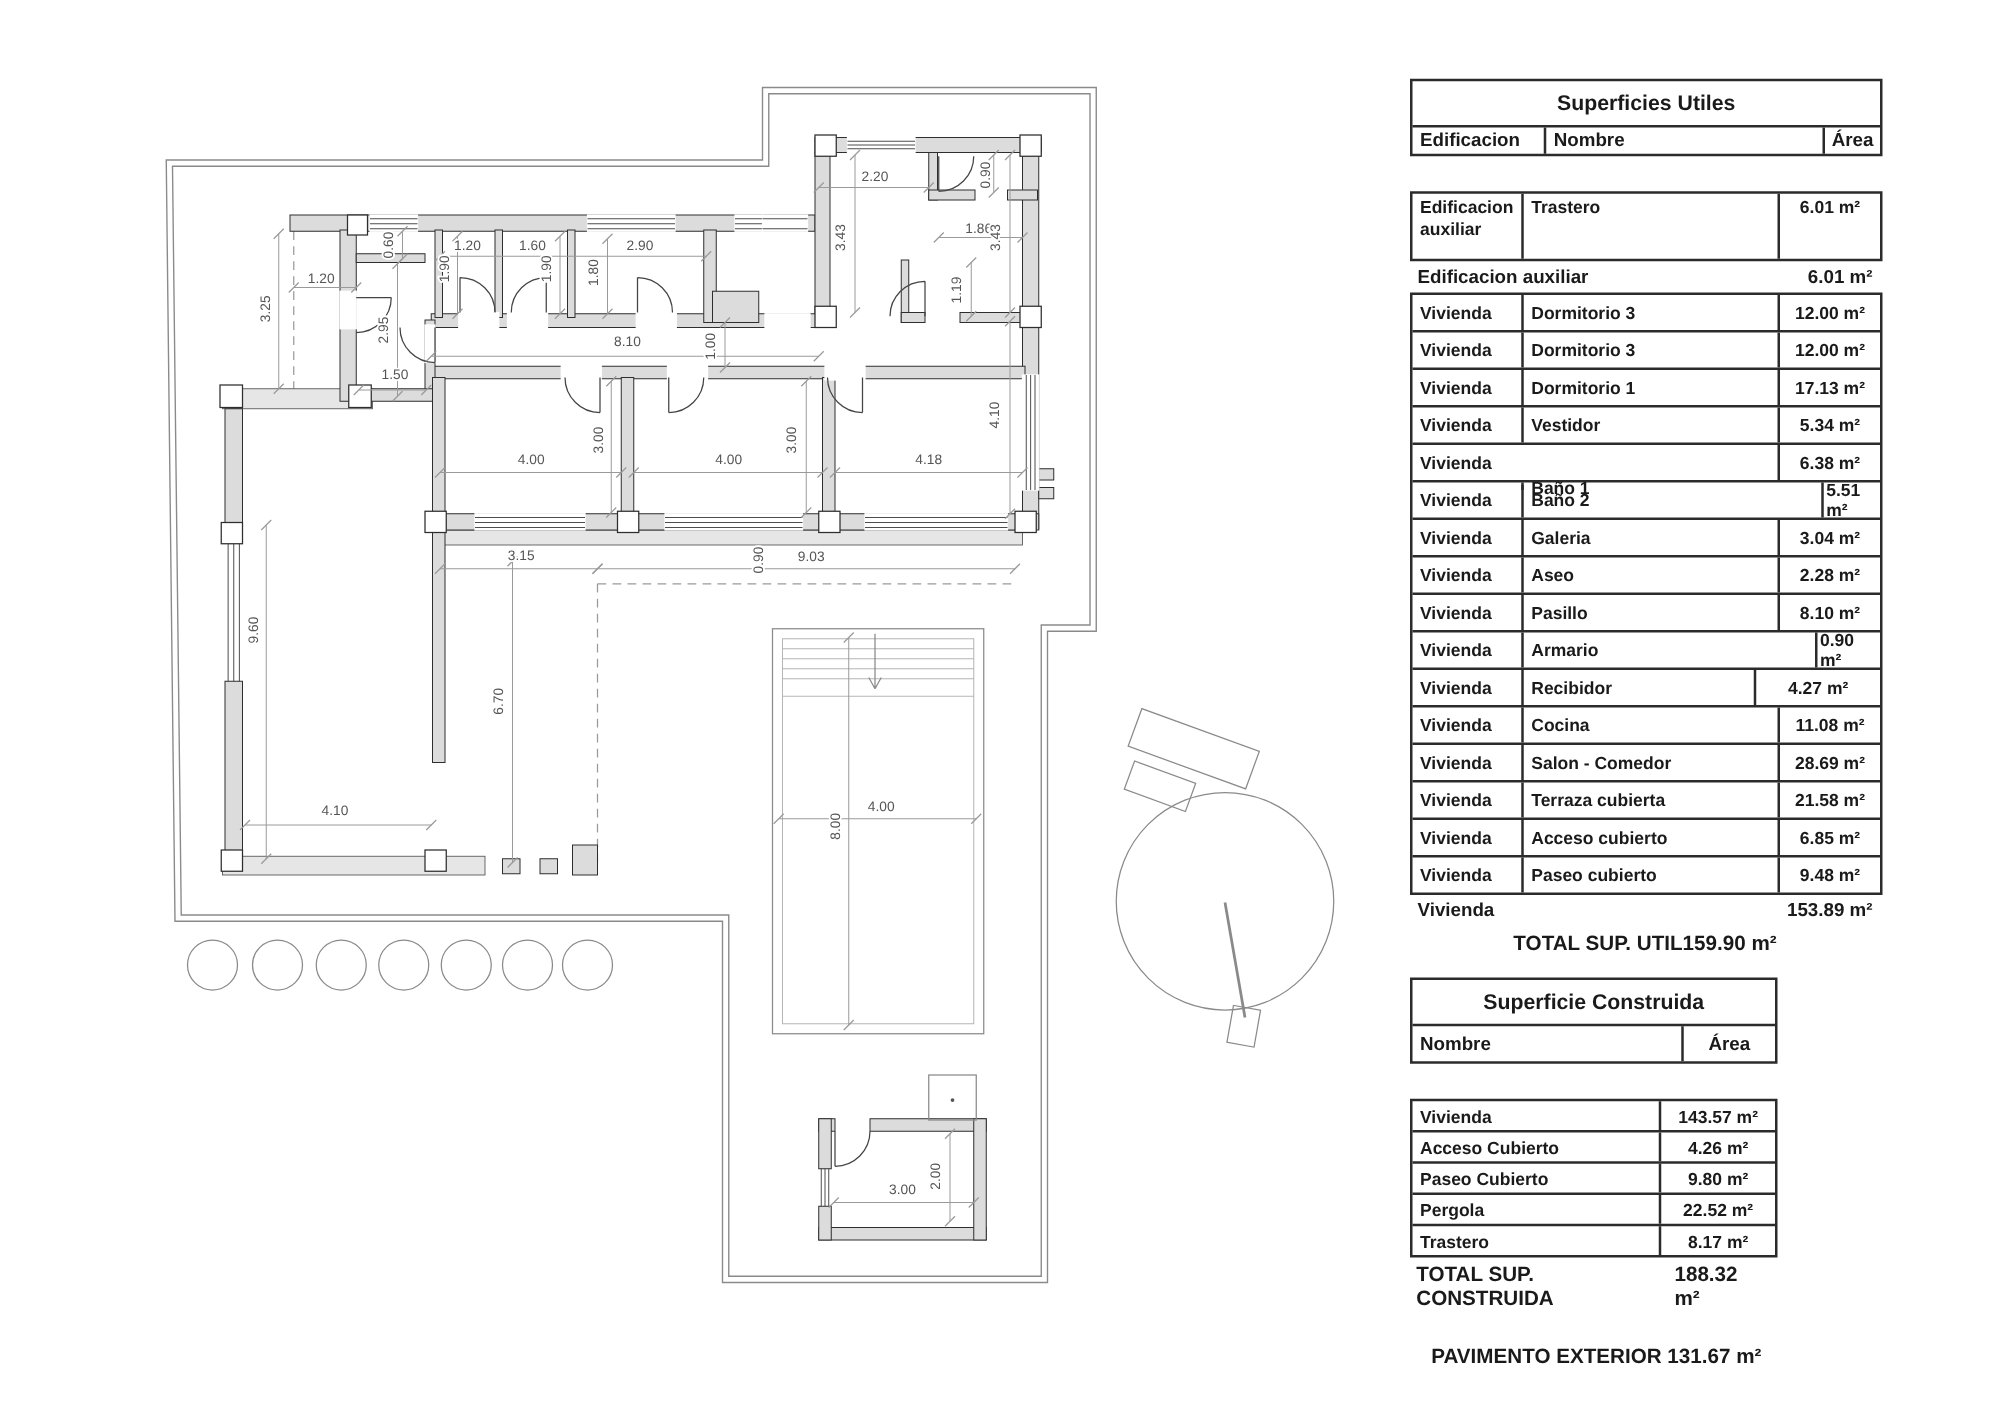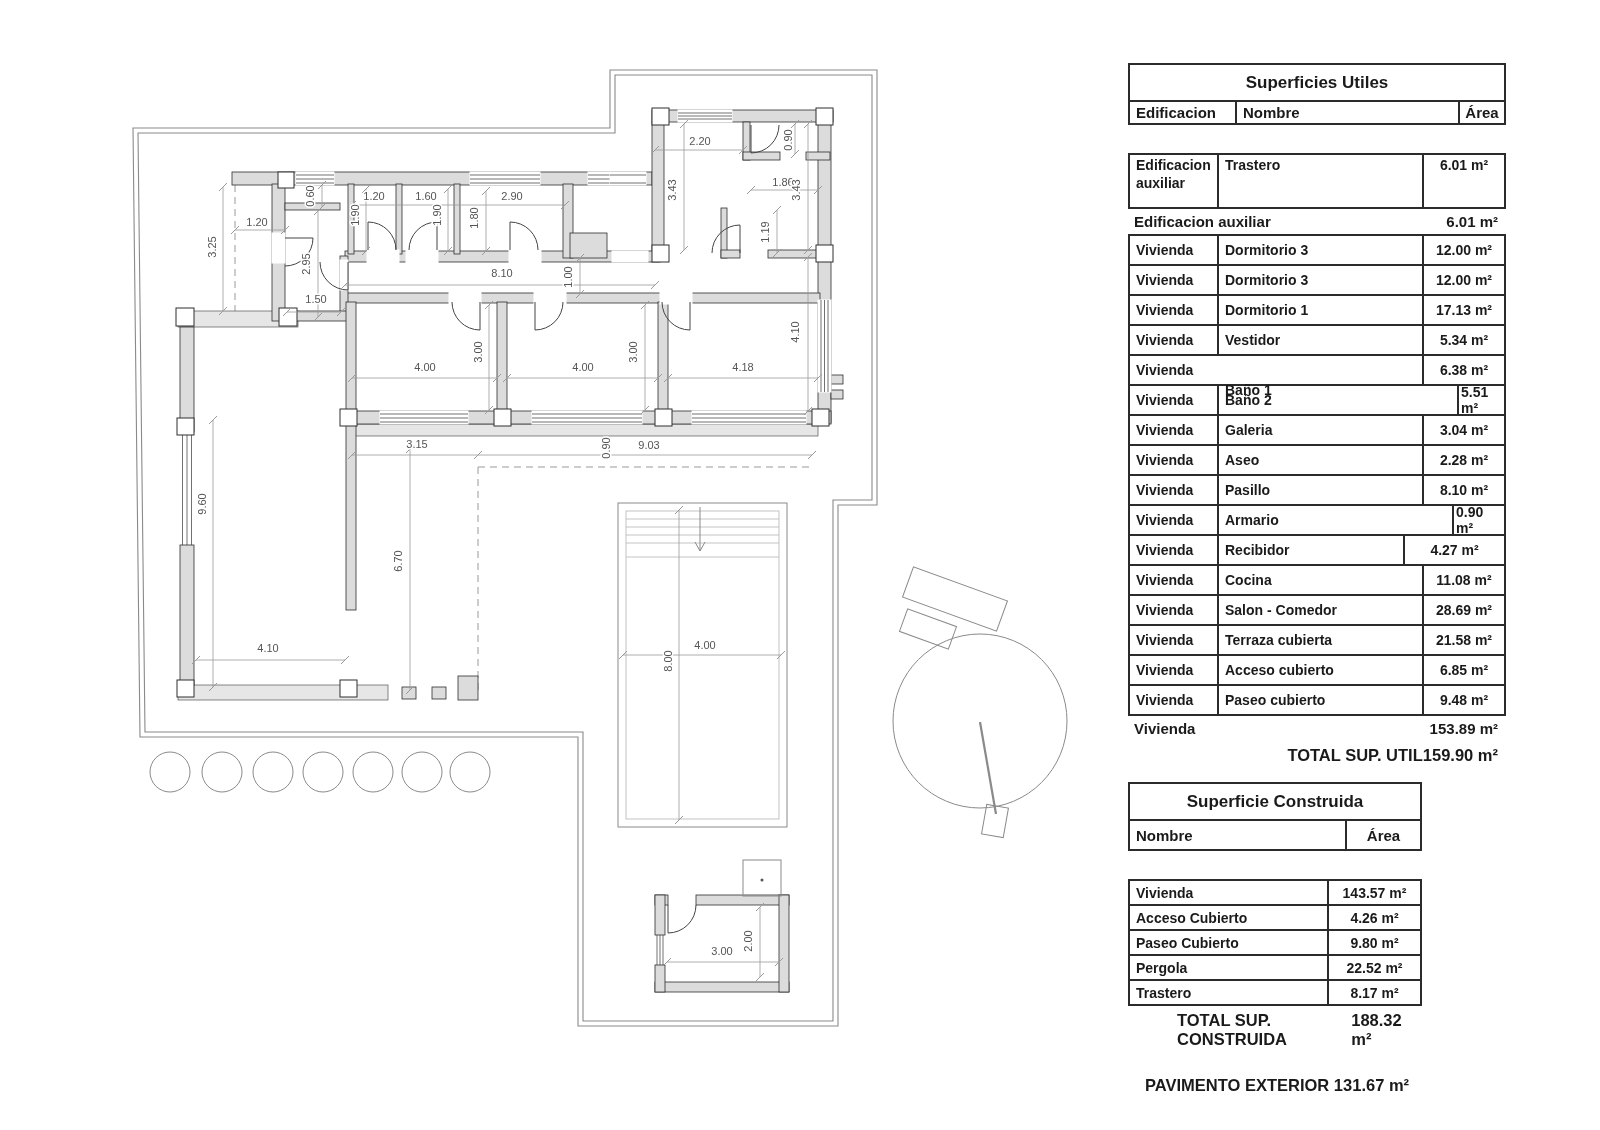--- a/index.html
+++ b/index.html
@@ -25,22 +25,22 @@
   .box{border:2px solid #2b2b2b;box-sizing:border-box;}
   .ttl{display:flex;align-items:center;justify-content:center;font-size:17px;height:35px;}
   .hdr{display:flex;border-top:2px solid #2b2b2b;font-size:15px;gap:18px;}
   .row{display:flex;border-top:2px solid #2b2b2b;font-size:14px;}
   .row:first-child{border-top:none;}
   .cell{display:flex;align-items:center;box-sizing:border-box;padding:2px 6px;}
   .cdiv{border-left:2px solid #2b2b2b;}
   .area{justify-content:center;padding:2px 2px;}
   .sub{display:flex;justify-content:space-between;align-items:center;font-size:15px;
        padding:4px 8px 4px 6px;box-sizing:border-box;}
-  .tot{display:flex;justify-content:flex-end;align-items:center;font-size:16.5px;
-       padding:5px 8px 5px 6px;box-sizing:border-box;margin-left:44px;}
+  .tot{display:flex;justify-content:center;align-items:center;font-size:16.5px;
+       padding:5px 8px 5px 6px;box-sizing:border-box;}
   .pav{font-size:16.5px;font-weight:bold;padding-left:17px;margin-top:22px;}
 </style>
 </head>
 <body>
 
 <div id="page">
 
   
   <svg width="1090" height="1130" viewBox="0 0 1090 1130">
 

